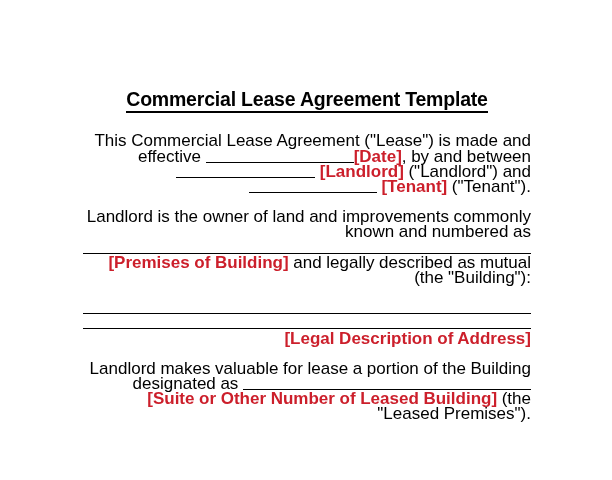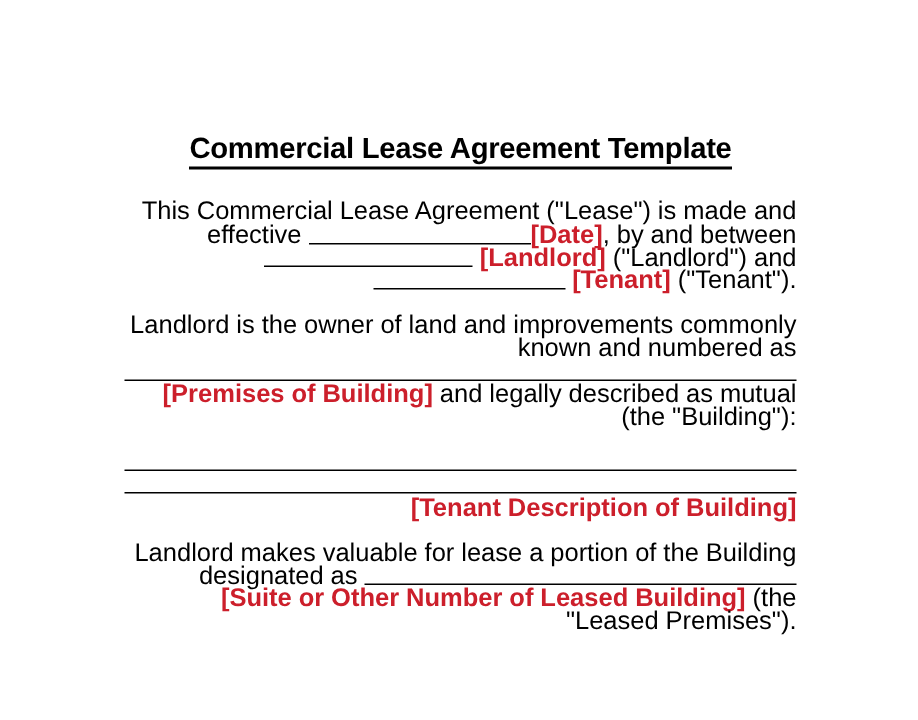--- a/index.html
+++ b/index.html
@@ -77,20 +77,20 @@
 <div class="page">
 
   <div class="doc-body">
 
     <h1 class="doc-title"><span class="title-text">Commercial Lease Agreement Template</span></h1>
 
     <p class="para"><span>This Commercial Lease Agreement ("Lease") is made and effective </span><span class="blank blank-fill-1"></span><span class="ph">[Date]</span><span>, by and between </span><span class="blank blank-landlord"></span> <span class="ph">[Landlord]</span><span> ("Landlord") and </span><span class="blank blank-tenant"></span> <span class="ph">[Tenant]</span><span> ("Tenant").</span></p>
 
     <p class="para"><span>Landlord is the owner of land and improvements commonly known and numbered as </span><span class="blank blank-full"></span> <span class="ph">[Premises of Building]</span><span> and legally described as mutual (the "Building"):</span></p>
 
-    <p class="para"><span class="blank blank-full"></span><span class="blank blank-full"></span> <span class="ph">[Tenant Description of Building]</span></p>
+    <p class="para"><span class="blank blank-full"></span><span class="blank blank-full"></span> <span class="ph">[Legal Description of Address]</span></p>
 
     <p class="para"><span>Landlord makes valuable for lease a portion of the Building designated as </span><span class="blank blank-suite"></span> <span class="ph">[Suite or Other Number of Leased Building]</span><span> (the "Leased Premises").</span></p>
 
 
 
   </div>
 </div>
 
 </body></html>

